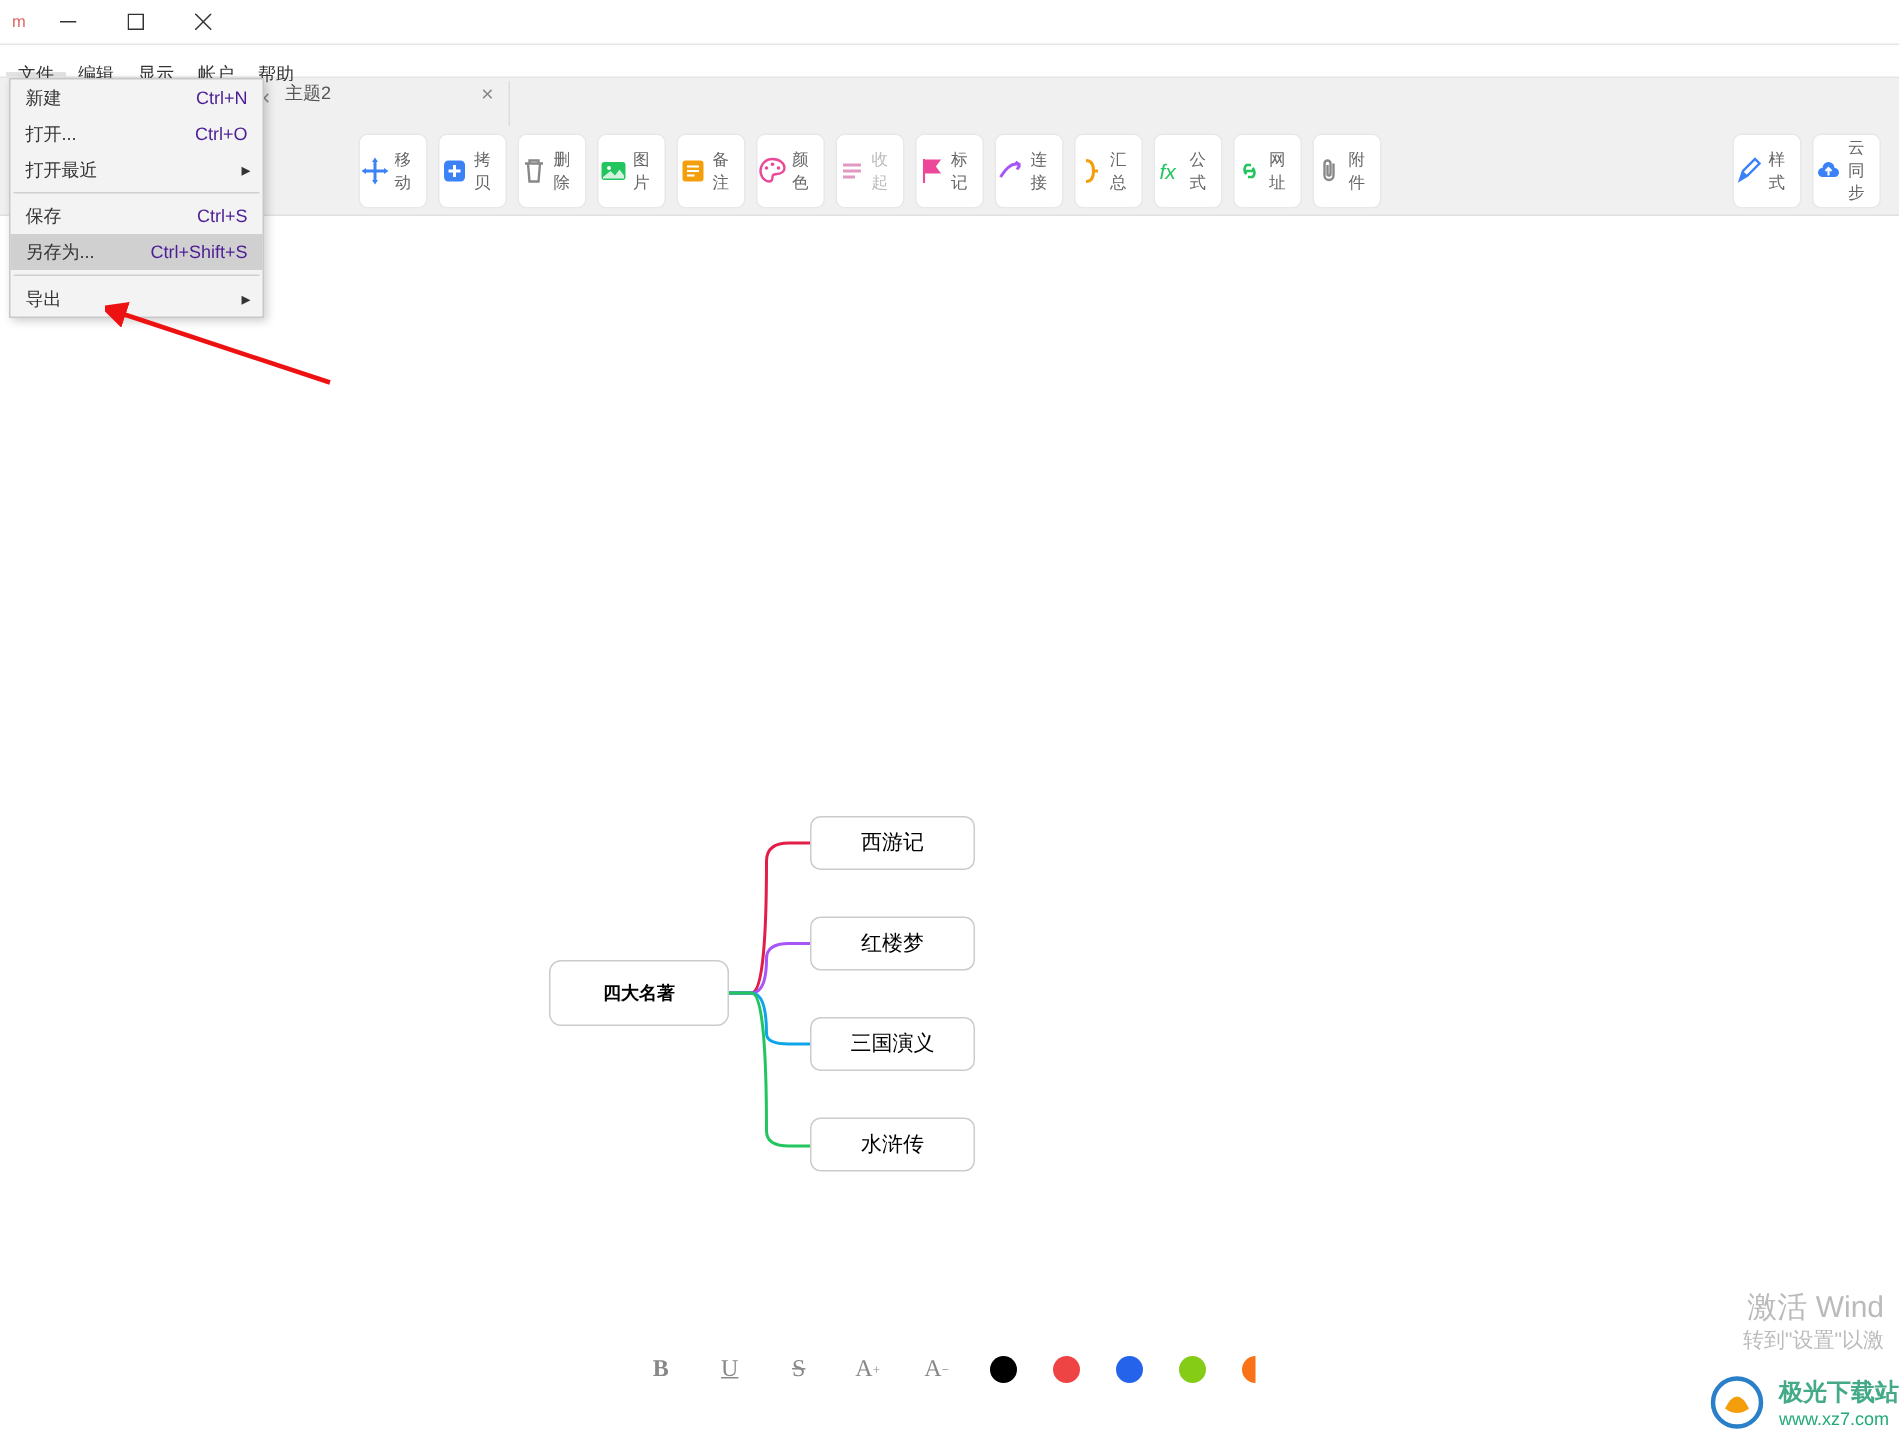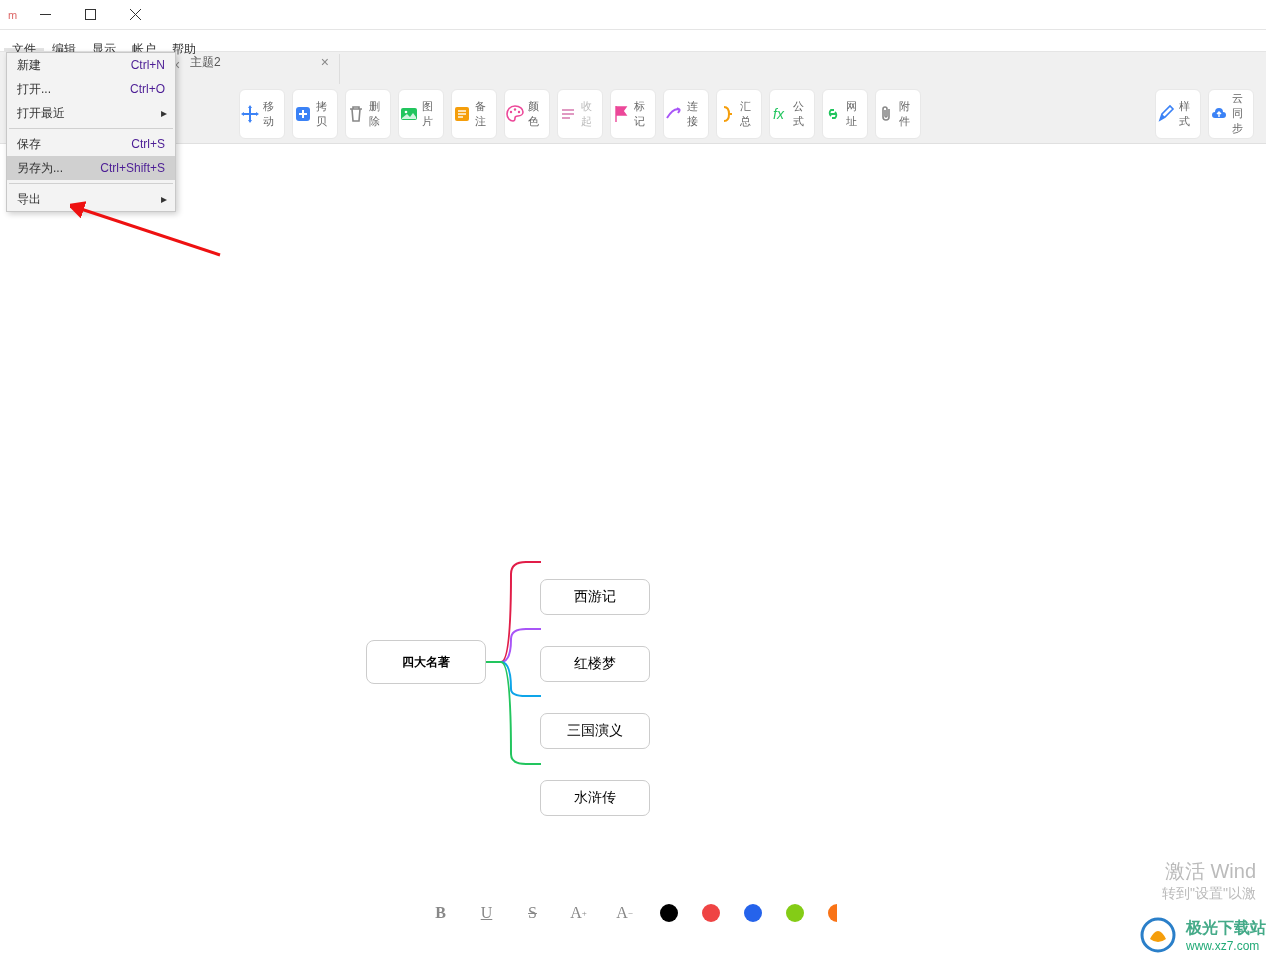--- a/index.html
+++ b/index.html
@@ -32,21 +32,21 @@
   .toolbar { height: 60px; background: #f0f0f0; display: flex; align-items: center; padding: 0 12px; gap: 7px; border-bottom: 1px solid #e0e0e0; }
   .toolbar-spacer { flex: 1; }
   .tb-btn { width: 46px; height: 50px; background: #fff; border: 1px solid #e8e8e8; border-radius: 6px; display: flex; flex-direction: row; align-items: center; justify-content: center; gap: 3px; cursor: pointer; }
   .tb-btn .icon { width: 20px; height: 20px; display: flex; align-items: center; justify-content: center; }
   .tb-btn .lbl { font-size: 11px; color: #666; }
   .tb-btn.disabled .lbl { color: #bbb; }
 
   .canvas { position: relative; width: 100%; height: 740px; background: #fff; overflow: hidden; }
 
   .root-node { position: absolute; left: 366px; top: 496px; width: 120px; height: 44px; border: 1px solid #ccc; border-radius: 8px; display: flex; align-items: center; justify-content: center; font-size: 12px; font-weight: bold; background: #fff; }
-  .child-node { position: absolute; width: 110px; height: 36px; border: 1px solid #ccc; border-radius: 7px; display: flex; align-items: center; justify-content: center; font-size: 14px; background: #fff; margin-top: 35px; }
+  .child-node { position: absolute; width: 110px; height: 36px; border: 1px solid #ccc; border-radius: 7px; display: flex; align-items: center; justify-content: center; font-size: 14px; background: #fff; }
   .conn { position: absolute; }
 
   .red-arrow { position: absolute; left: 70px; top: 200px; z-index: 200; }
 
   .bottom-bar { position: absolute; bottom: 20px; left: 0; right: 0; height: 40px; display: flex; align-items: center; justify-content: center; gap: 24px; }
   .fmt-btn { width: 22px; height: 22px; display: flex; align-items: center; justify-content: center; color: #888; font-size: 16px; cursor: pointer; font-family: Georgia, serif; }
   .color-dot { width: 18px; height: 18px; border-radius: 50%; cursor: pointer; }
 
   .watermark { position: absolute; right: 10px; bottom: 50px; text-align: right; color: #bbb; font-size: 14px; }
   .watermark .big { font-size: 20px; }

